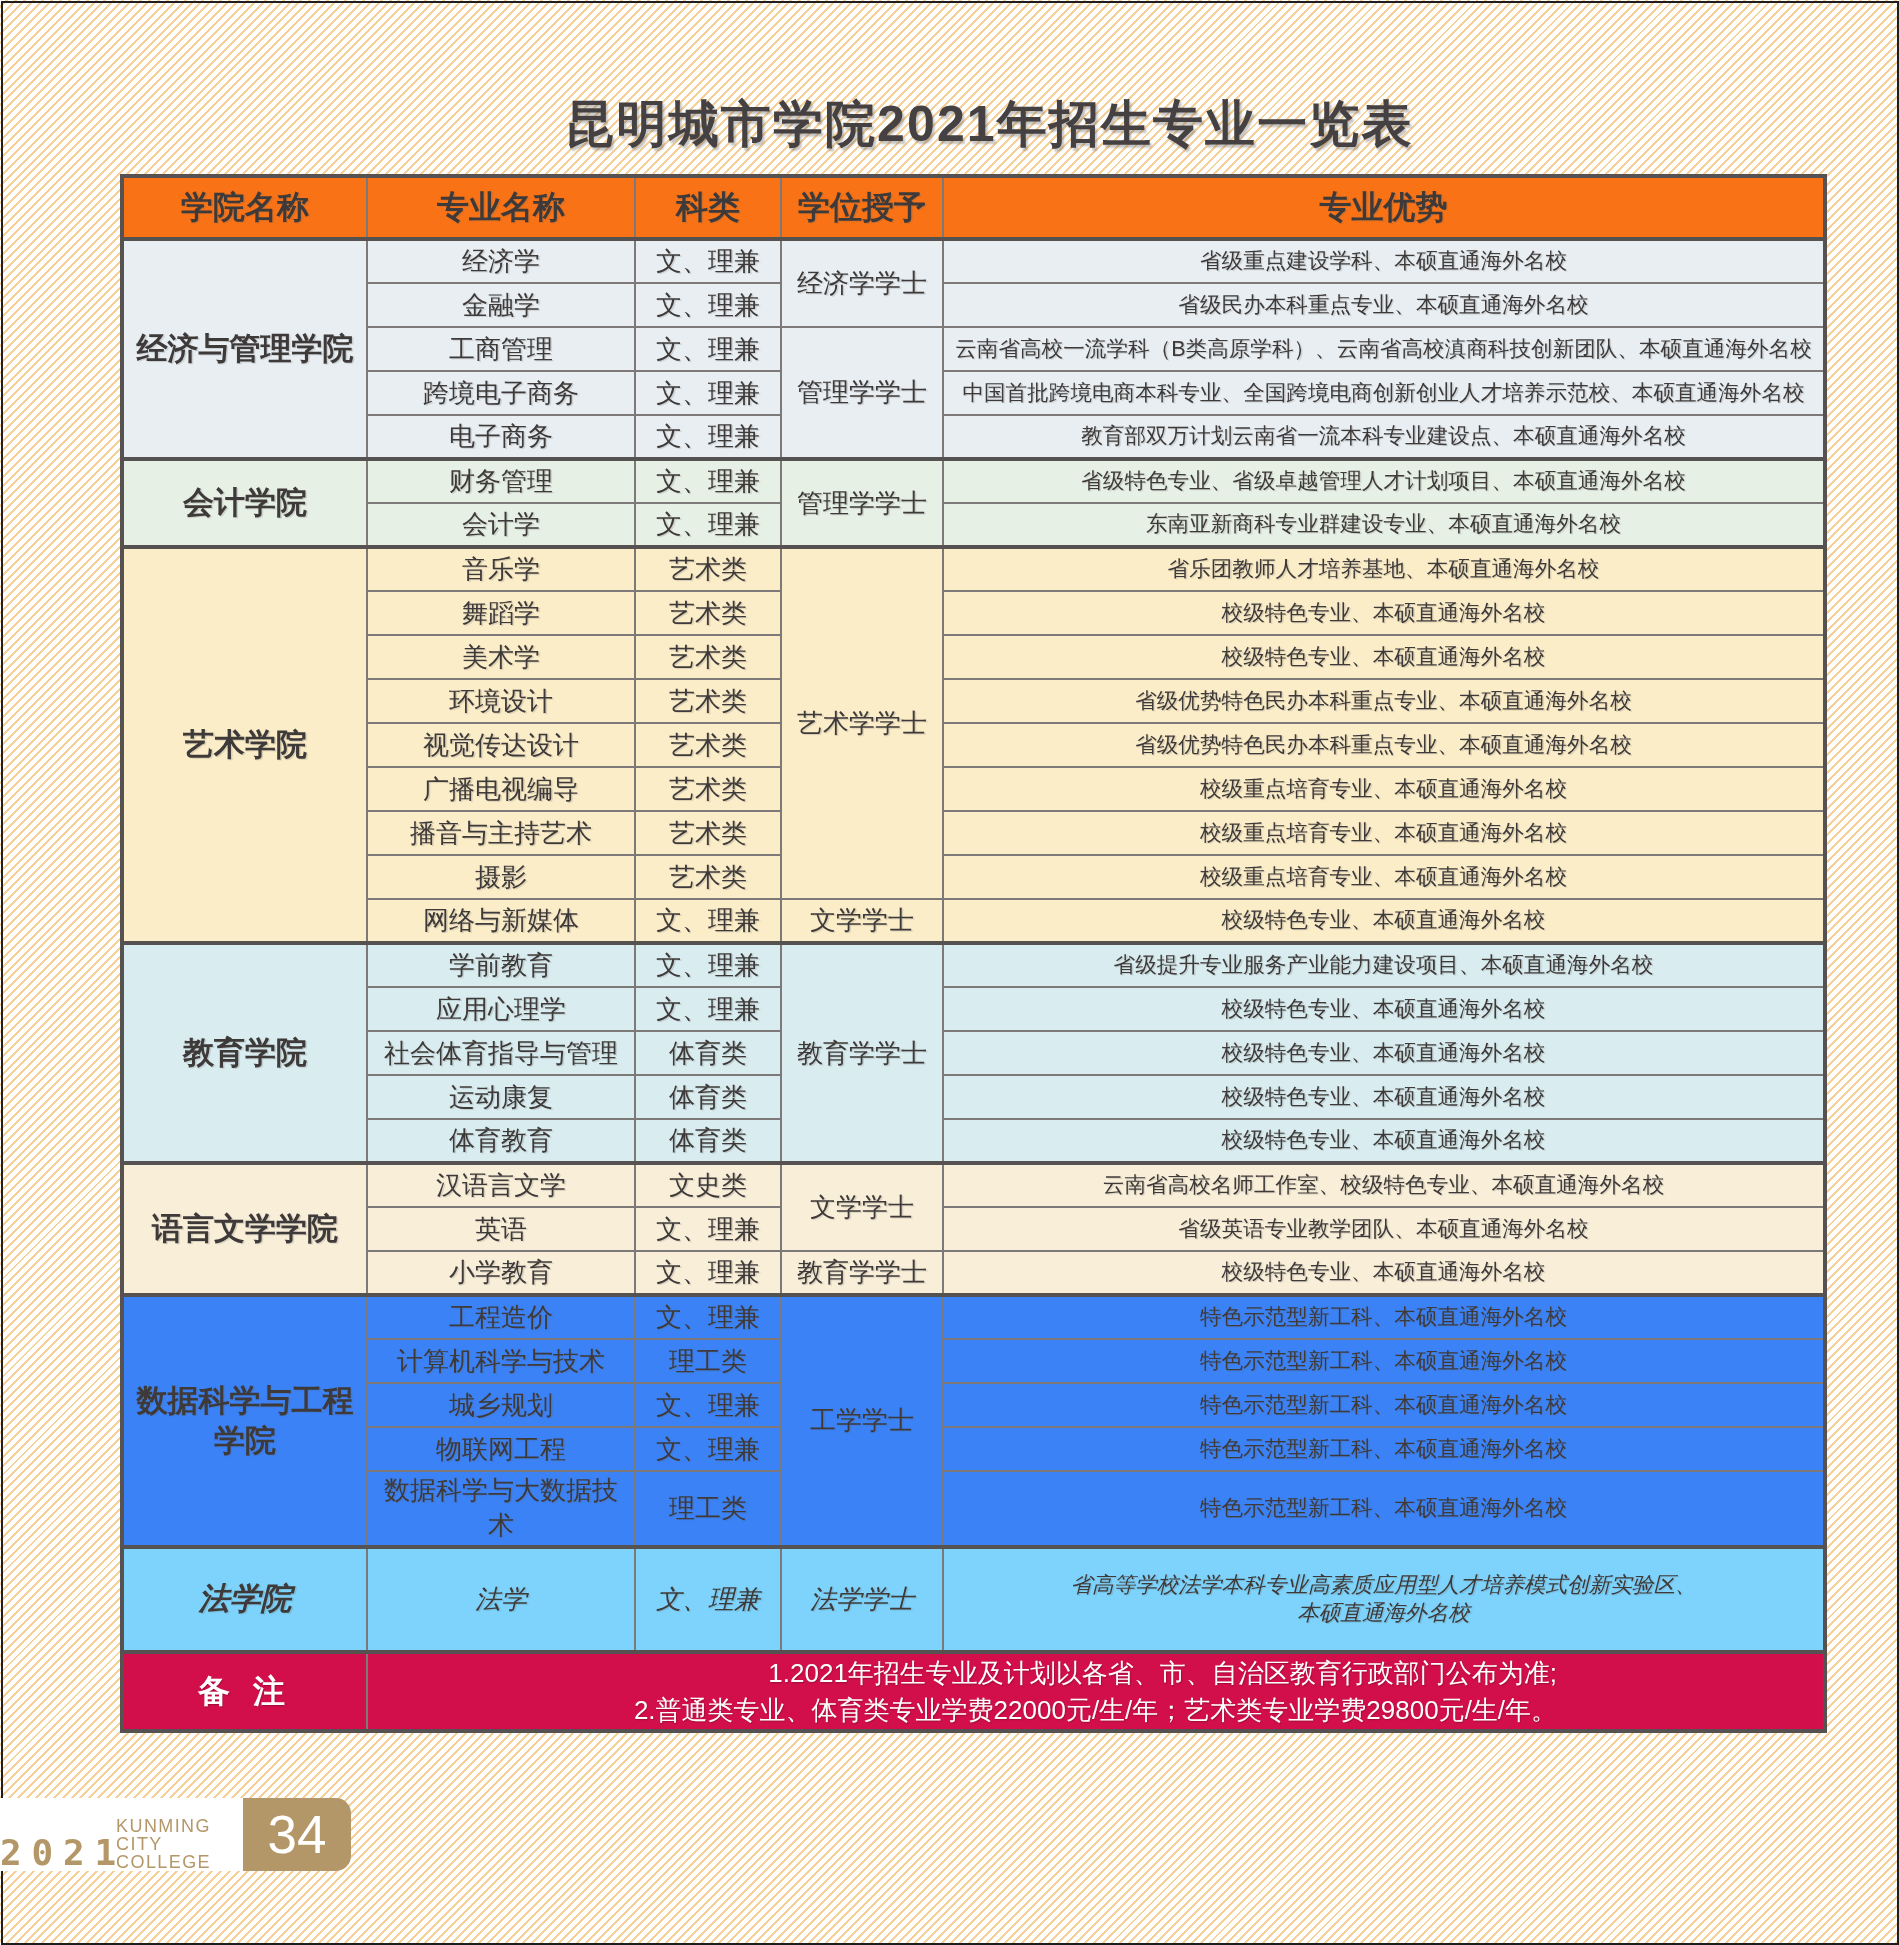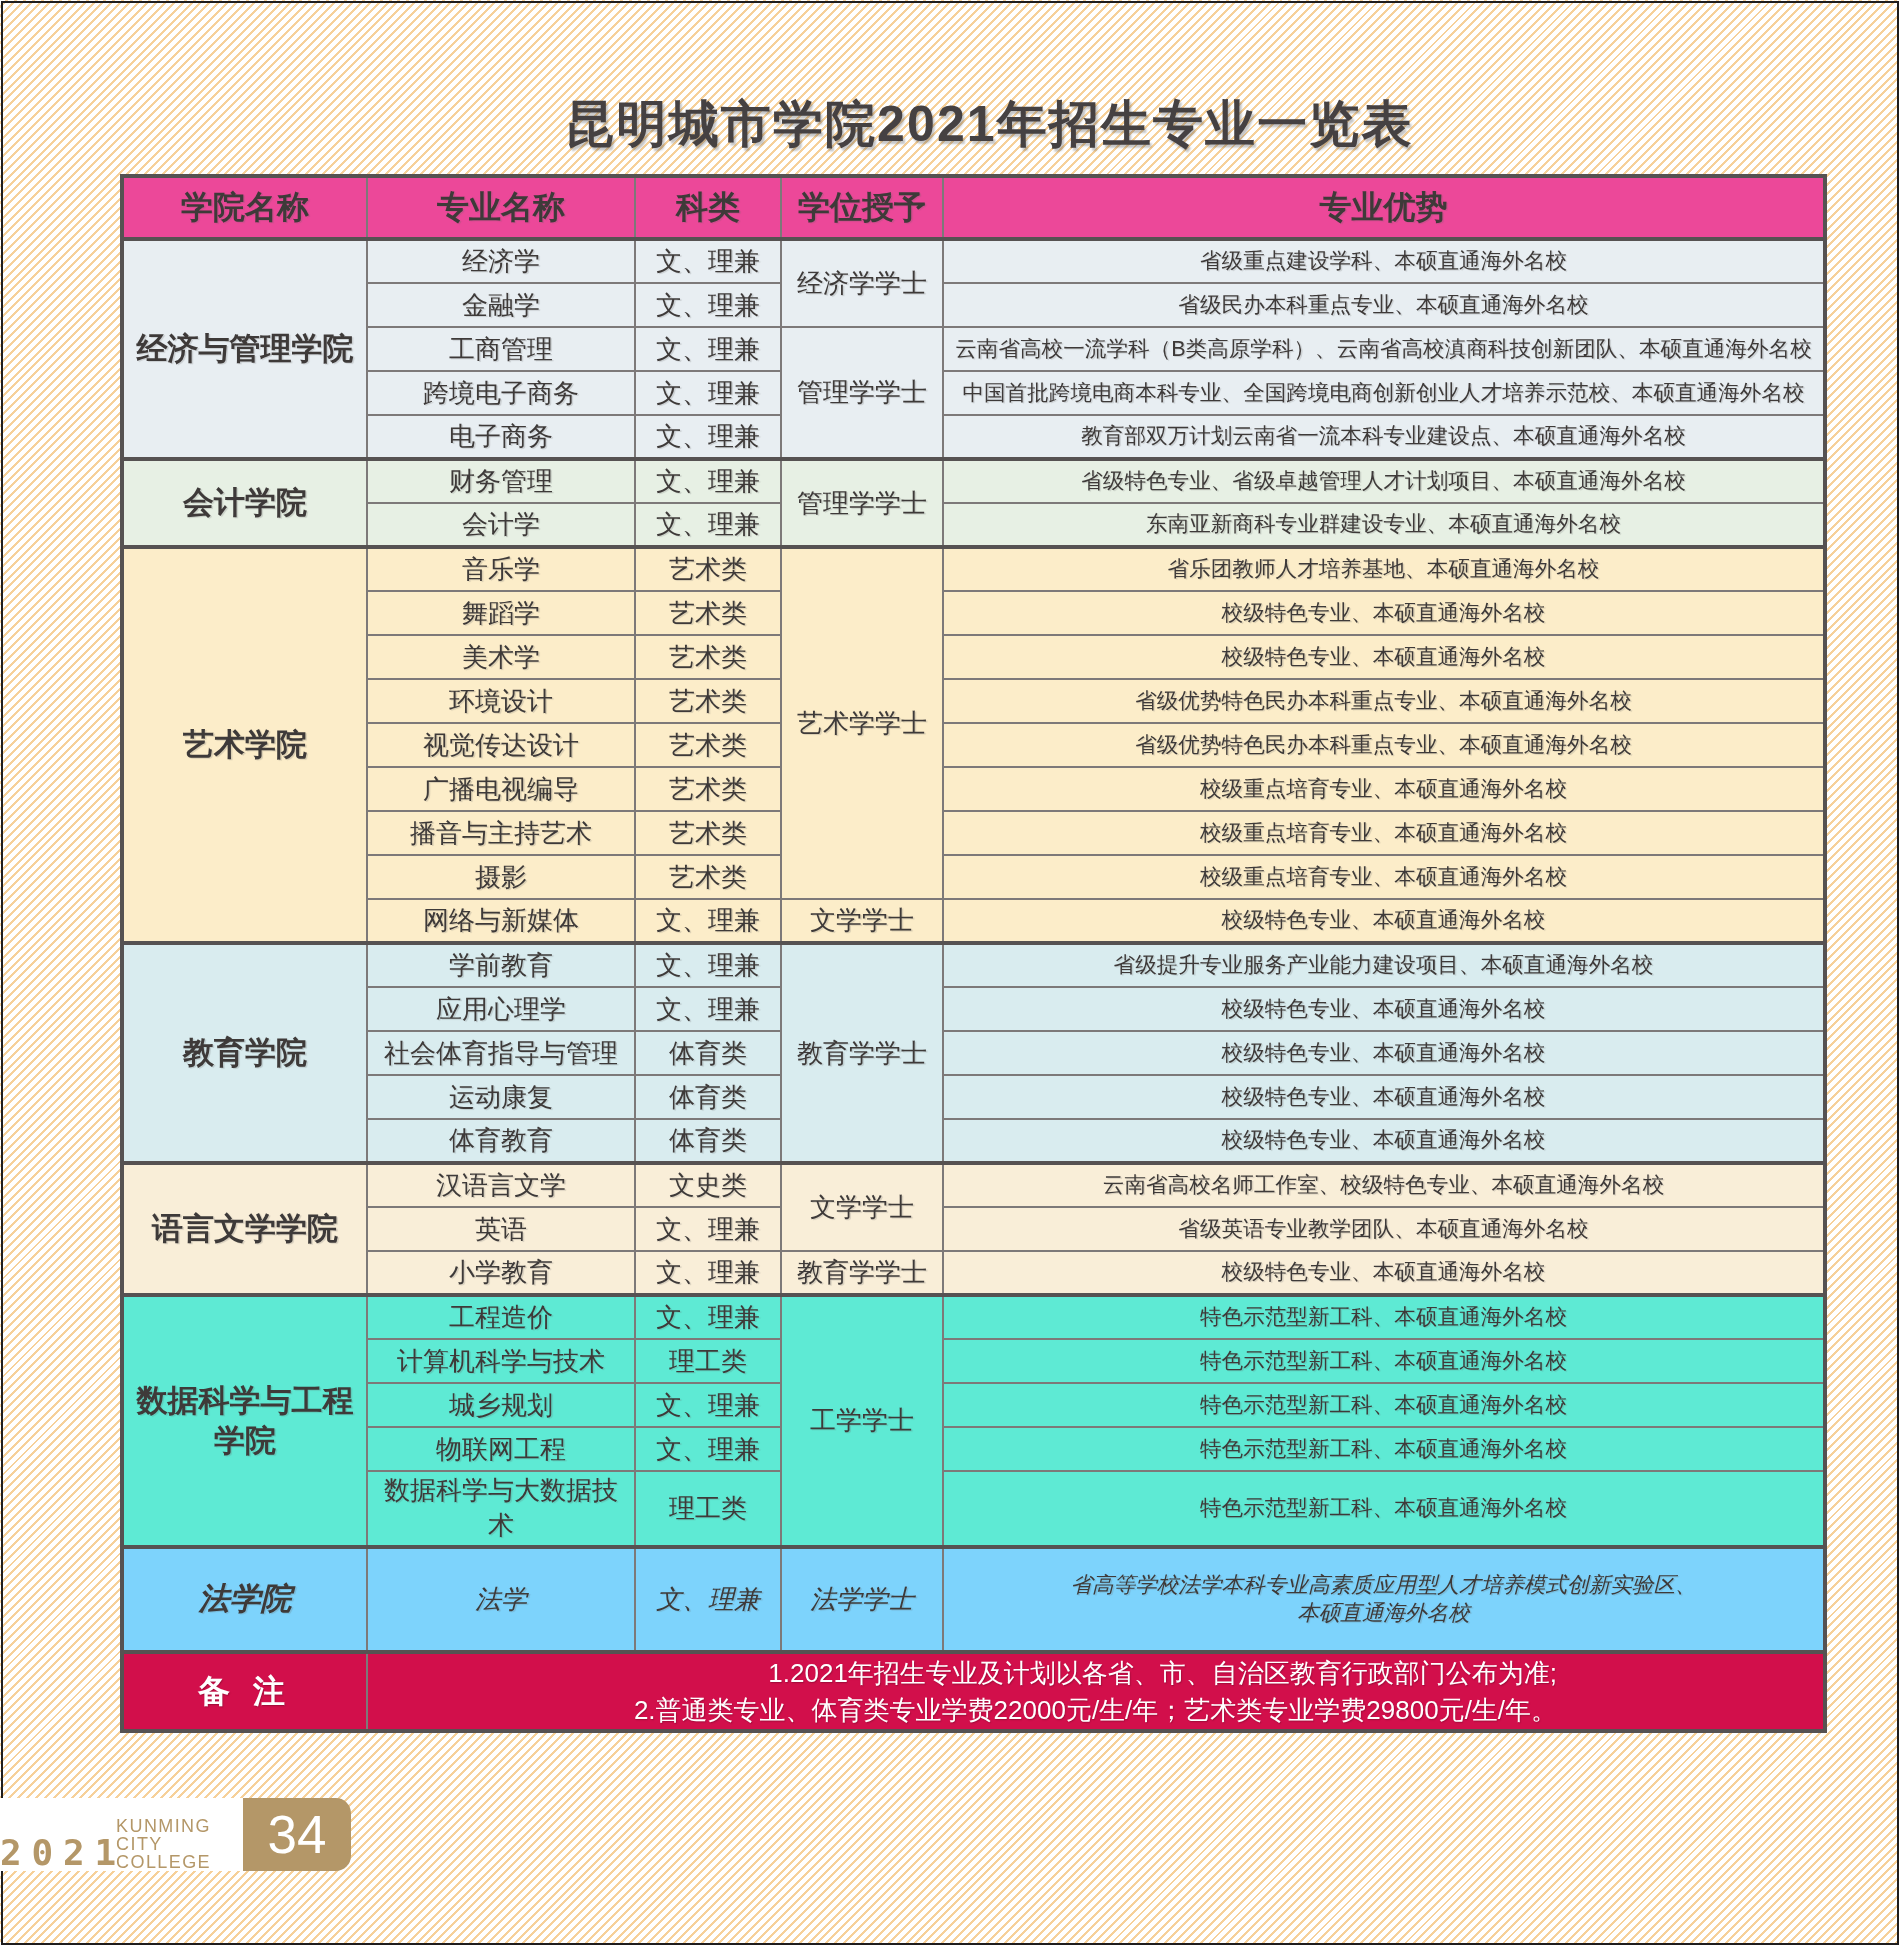--- a/index.html
+++ b/index.html
@@ -22,36 +22,36 @@
     border-collapse:collapse;table-layout:fixed;
     border:4.2px solid #565252;
   }
   table.adm th, table.adm td{
     border:2.1px solid #7d7979;text-align:center;vertical-align:middle;
     color:#3e3a39;padding:1.4px 7px;box-sizing:border-box;
     text-shadow:1.4px 1.4px 0.7px rgba(100,100,100,0.22);
   }
   thead tr{height:63px;}
   thead th{
-    background:#ec4899;color:#ffffff;font-size:32px;font-weight:bold;
+    background:#f97316;color:#ffffff;font-size:32px;font-weight:bold;
     border-bottom:4.9px solid #565252 !important;
     text-shadow:1.4px 2.1px 1.4px rgba(0,0,0,0.35);
   }
   tbody{border-top:4.9px solid #565252;}
   tbody tr{height:44px;}
   tbody.law tr{height:105px;}
   td.college{font-size:31px;font-weight:bold;line-height:1.3;}
   td.major, td.cat, td.degree{font-size:26px;}
   td.adv{font-size:21.6px;white-space:pre-line;line-height:1.3;}
   tbody.eco  td{background:#e8eef2;}
   tbody.acc  td{background:#e7f0e4;}
   tbody.art  td{background:#fcedc9;}
   tbody.edu  td{background:#d9ecef;}
   tbody.lang td{background:#f9eed8;}
-  tbody.data td{background:#5eead4;}
+  tbody.data td{background:#3b82f6;}
   tbody.law  td{background:#7dd3fc;font-style:italic;}
   tbody.remark tr{height:67px;}
   tbody.remark td{background:#d20f4b;color:#ffffff;text-shadow:0.7px 1.4px 1.4px rgba(0,0,0,0.25);}
   td.remark-label{font-size:32px;font-weight:bold;letter-spacing:7px;}
   .remark-lines{width:fit-content;margin:0 auto;text-align:right;font-size:26px;line-height:1.4;}
   .footer{position:absolute;left:0;top:1798px;height:73px;display:flex;}
   .footer-white{
     width:243px;background:#ffffff;box-sizing:border-box;
     display:flex;flex-direction:row;align-items:flex-end;justify-content:center;
     padding-right:16.7px;

